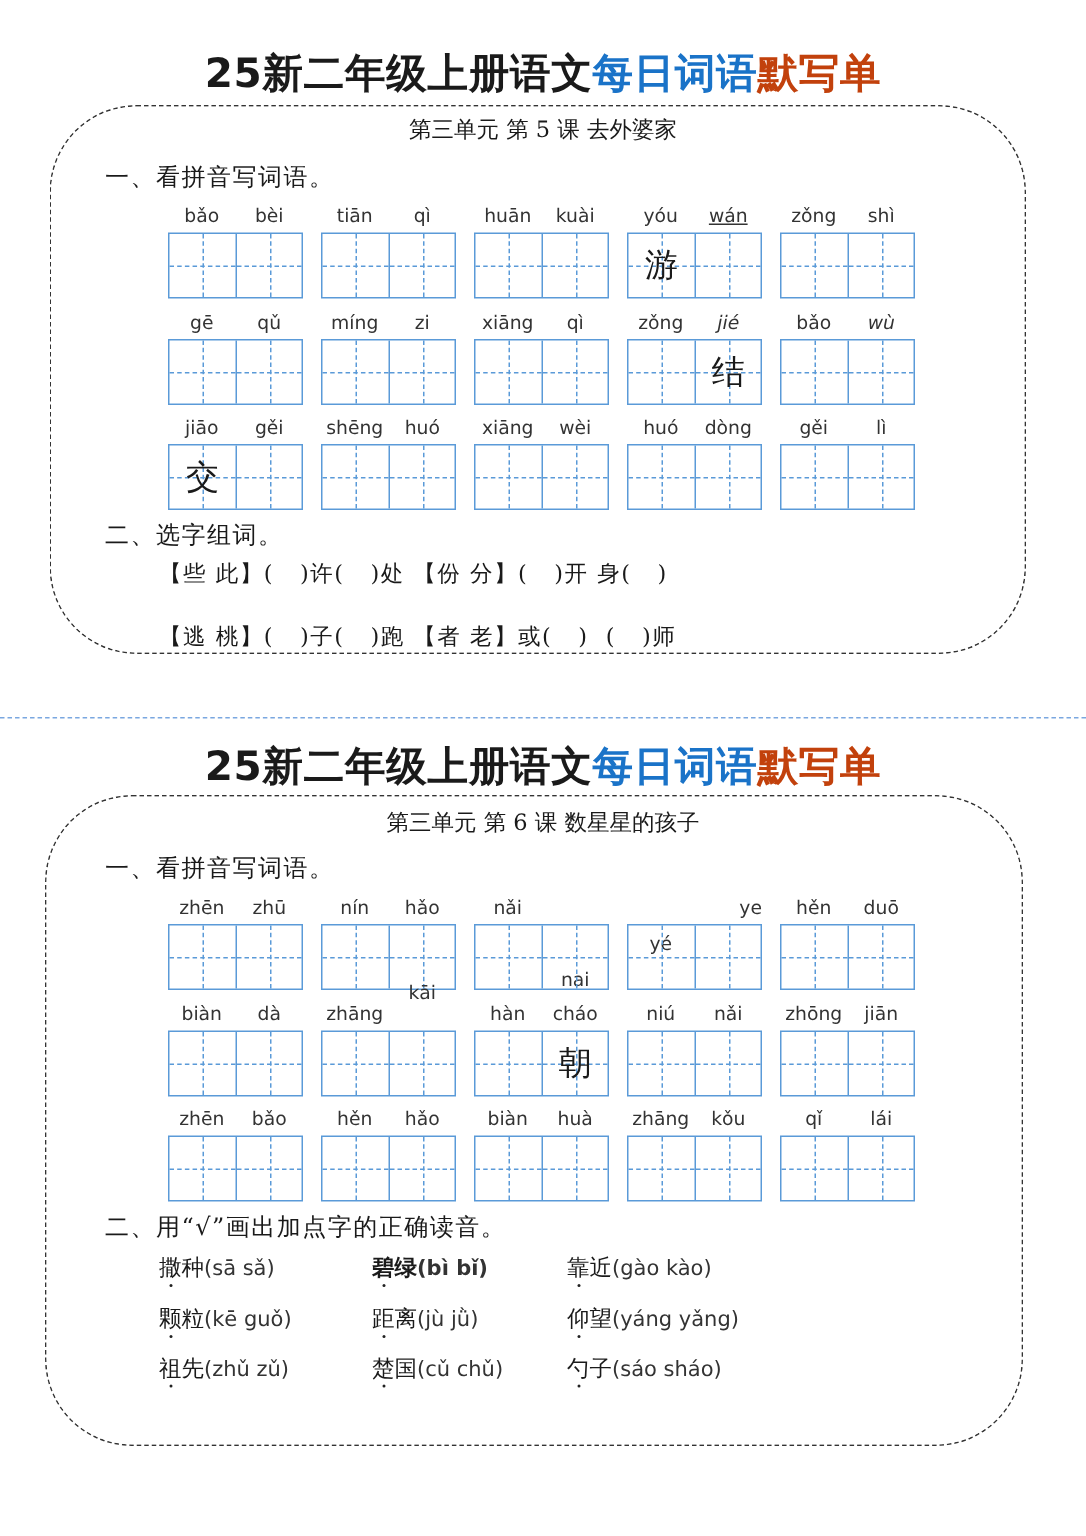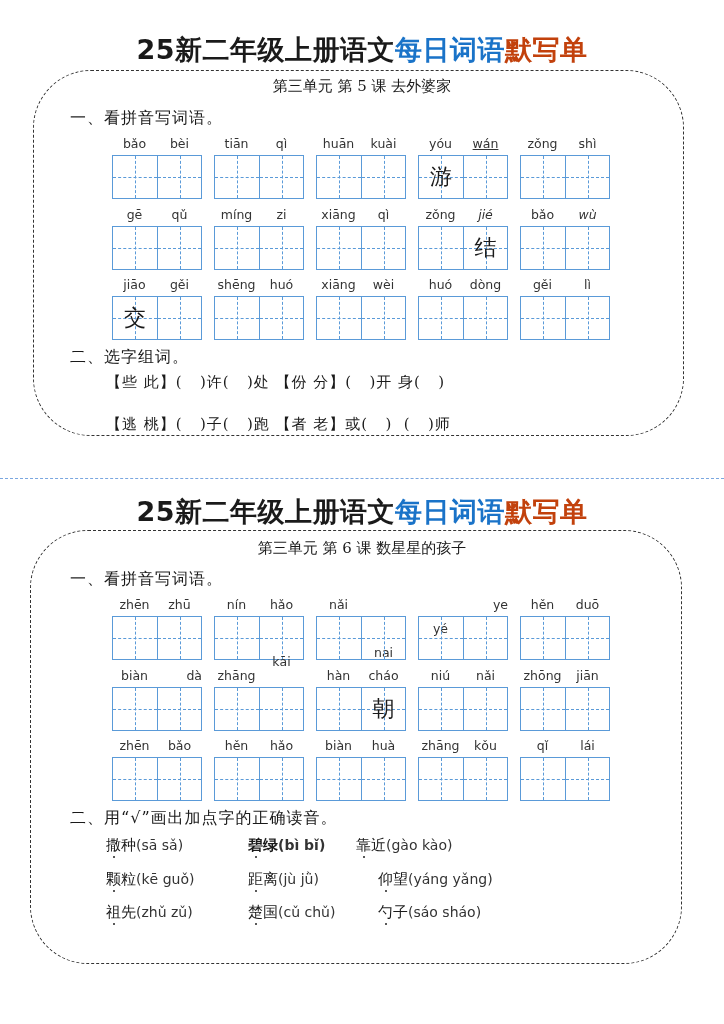--- a/index.html
+++ b/index.html
@@ -250,21 +250,21 @@
     <div class="pinyin" style="left: 565px; top: 597px;">duō</div>
     <div class="group" style="left: 520px; top: 616px;">
       <div class="cell">
         <span class="ch"></span>
       </div>
       <div class="cell">
         <span class="ch"></span>
       </div>
     </div>
     <div class="pinyin" style="left: 112px; top: 668px;">biàn</div>
-    <div class="pinyin" style="left: 157px; top: 668px; text-align: right;">dà</div>
+    <div class="pinyin" style="left: 157px; top: 668px;">dà</div>
     <div class="group" style="left: 112px; top: 687px;">
       <div class="cell">
         <span class="ch"></span>
       </div>
       <div class="cell">
         <span class="ch"></span>
       </div>
     </div>
     <div class="pinyin" style="left: 214px; top: 668px;">zhāng</div>
     <div class="pinyin" style="left: 259px; top: 654px;">kāi</div>
@@ -355,20 +355,20 @@
       <div class="cell">
         <span class="ch"></span>
       </div>
     </div>
   </div>
 
 <div class="section" style="left:70px; top:808px;">二、用“√”画出加点字的正确读音。</div>
 <div id="p2-reading">
     <div class="read-item" style="left: 106px; top: 835px;"><span class="dotted">撒</span><span>种</span><span class="py">(sā  sǎ)</span></div>
     <div class="read-item" style="left: 248px; top: 835px; font-weight: bold;"><span class="dotted">碧</span><span>绿</span><span class="py">(bì  bǐ)</span></div>
-    <div class="read-item" style="left: 356px; top: 835px; text-align: center;"><span class="dotted">靠</span><span>近</span><span class="py">(gào  kào)</span></div>
+    <div class="read-item" style="left: 378px; top: 835px; text-align: center;"><span class="dotted">靠</span><span>近</span><span class="py">(gào  kào)</span></div>
     <div class="read-item" style="left: 106px; top: 869px;"><span class="dotted">颗</span><span>粒</span><span class="py">(kē  guǒ)</span></div>
     <div class="read-item" style="left: 248px; top: 869px;"><span class="dotted">距</span><span>离</span><span class="py">(jù  jǜ)</span></div>
     <div class="read-item" style="left: 378px; top: 869px;"><span class="dotted">仰</span><span>望</span><span class="py">(yáng  yǎng)</span></div>
     <div class="read-item" style="left: 106px; top: 902px;"><span class="dotted">祖</span><span>先</span><span class="py">(zhǔ  zǔ)</span></div>
     <div class="read-item" style="left: 248px; top: 902px;"><span class="dotted">楚</span><span>国</span><span class="py">(cǔ  chǔ)</span></div>
     <div class="read-item" style="left: 378px; top: 902px;"><span class="dotted">勺</span><span>子</span><span class="py">(sáo  sháo)</span></div>
   </div>
 
 </body></html>

